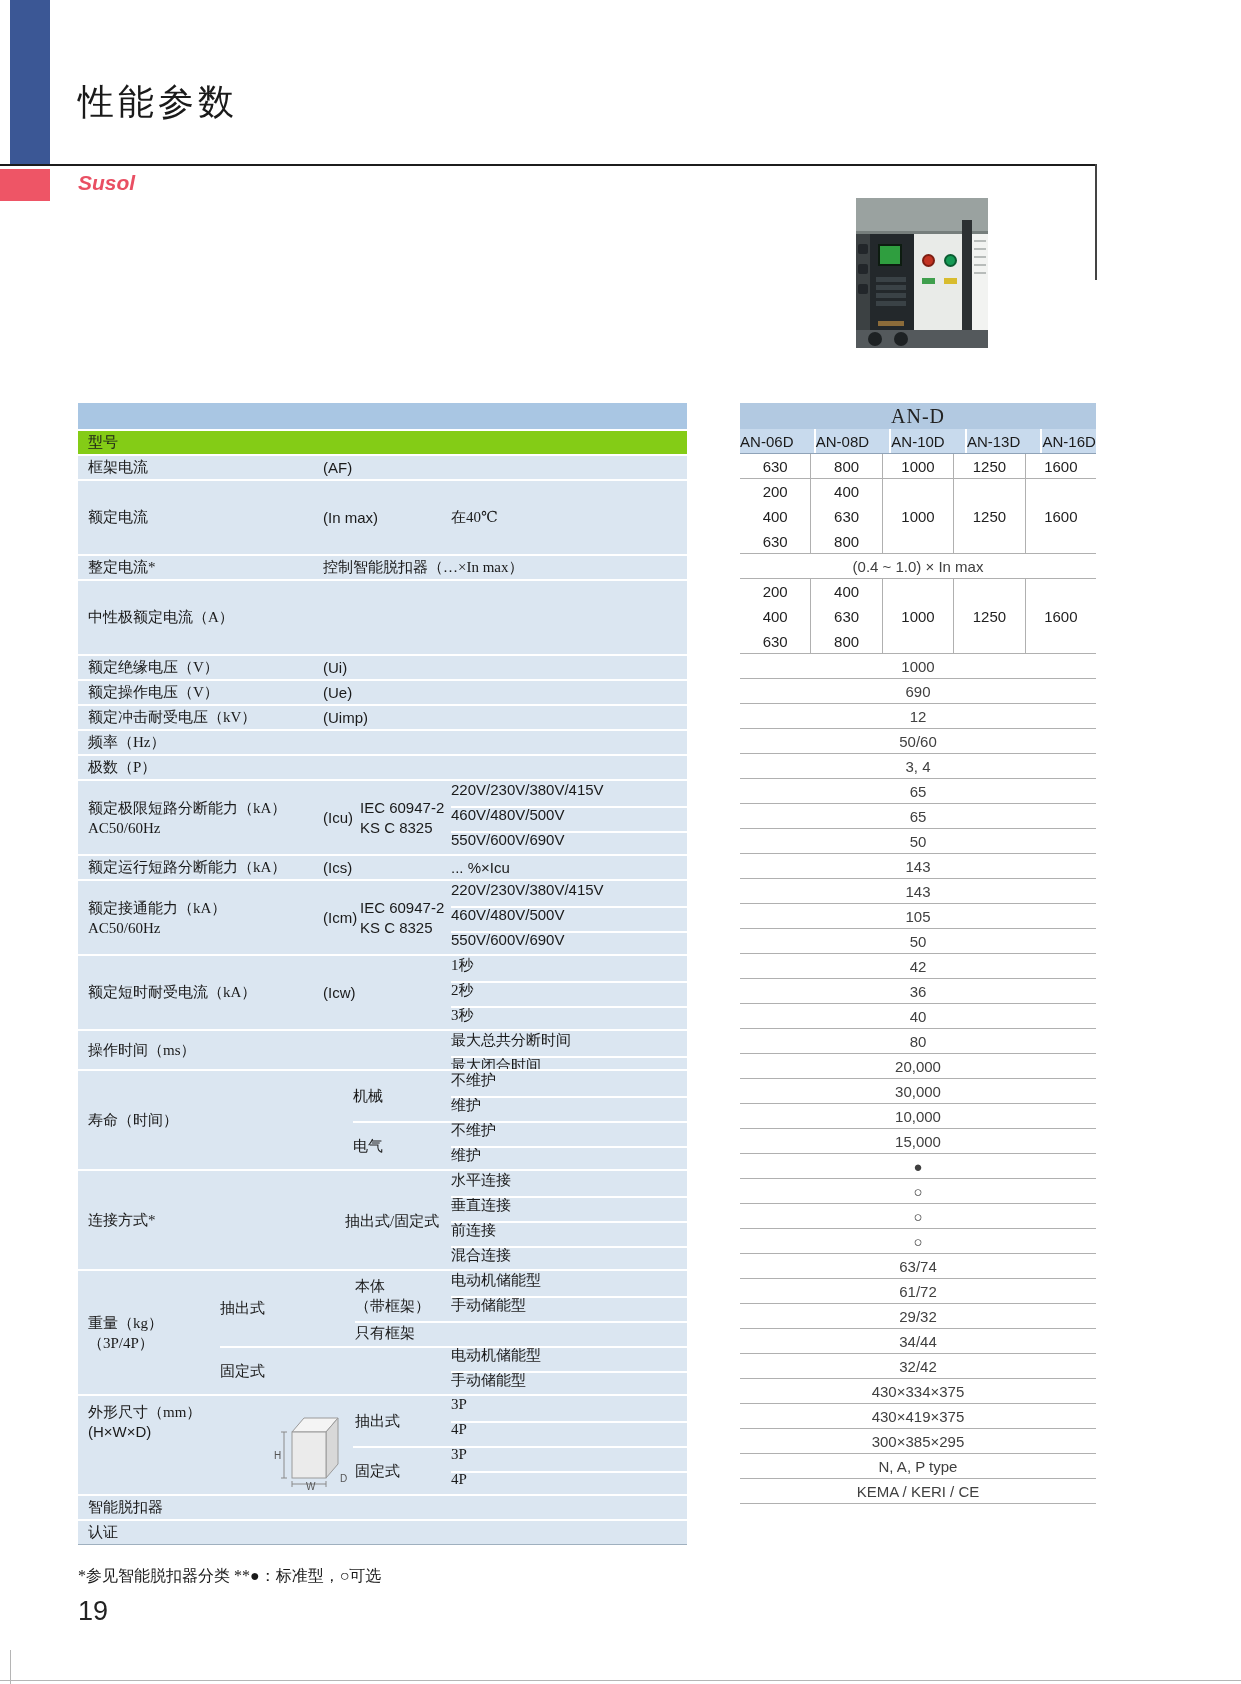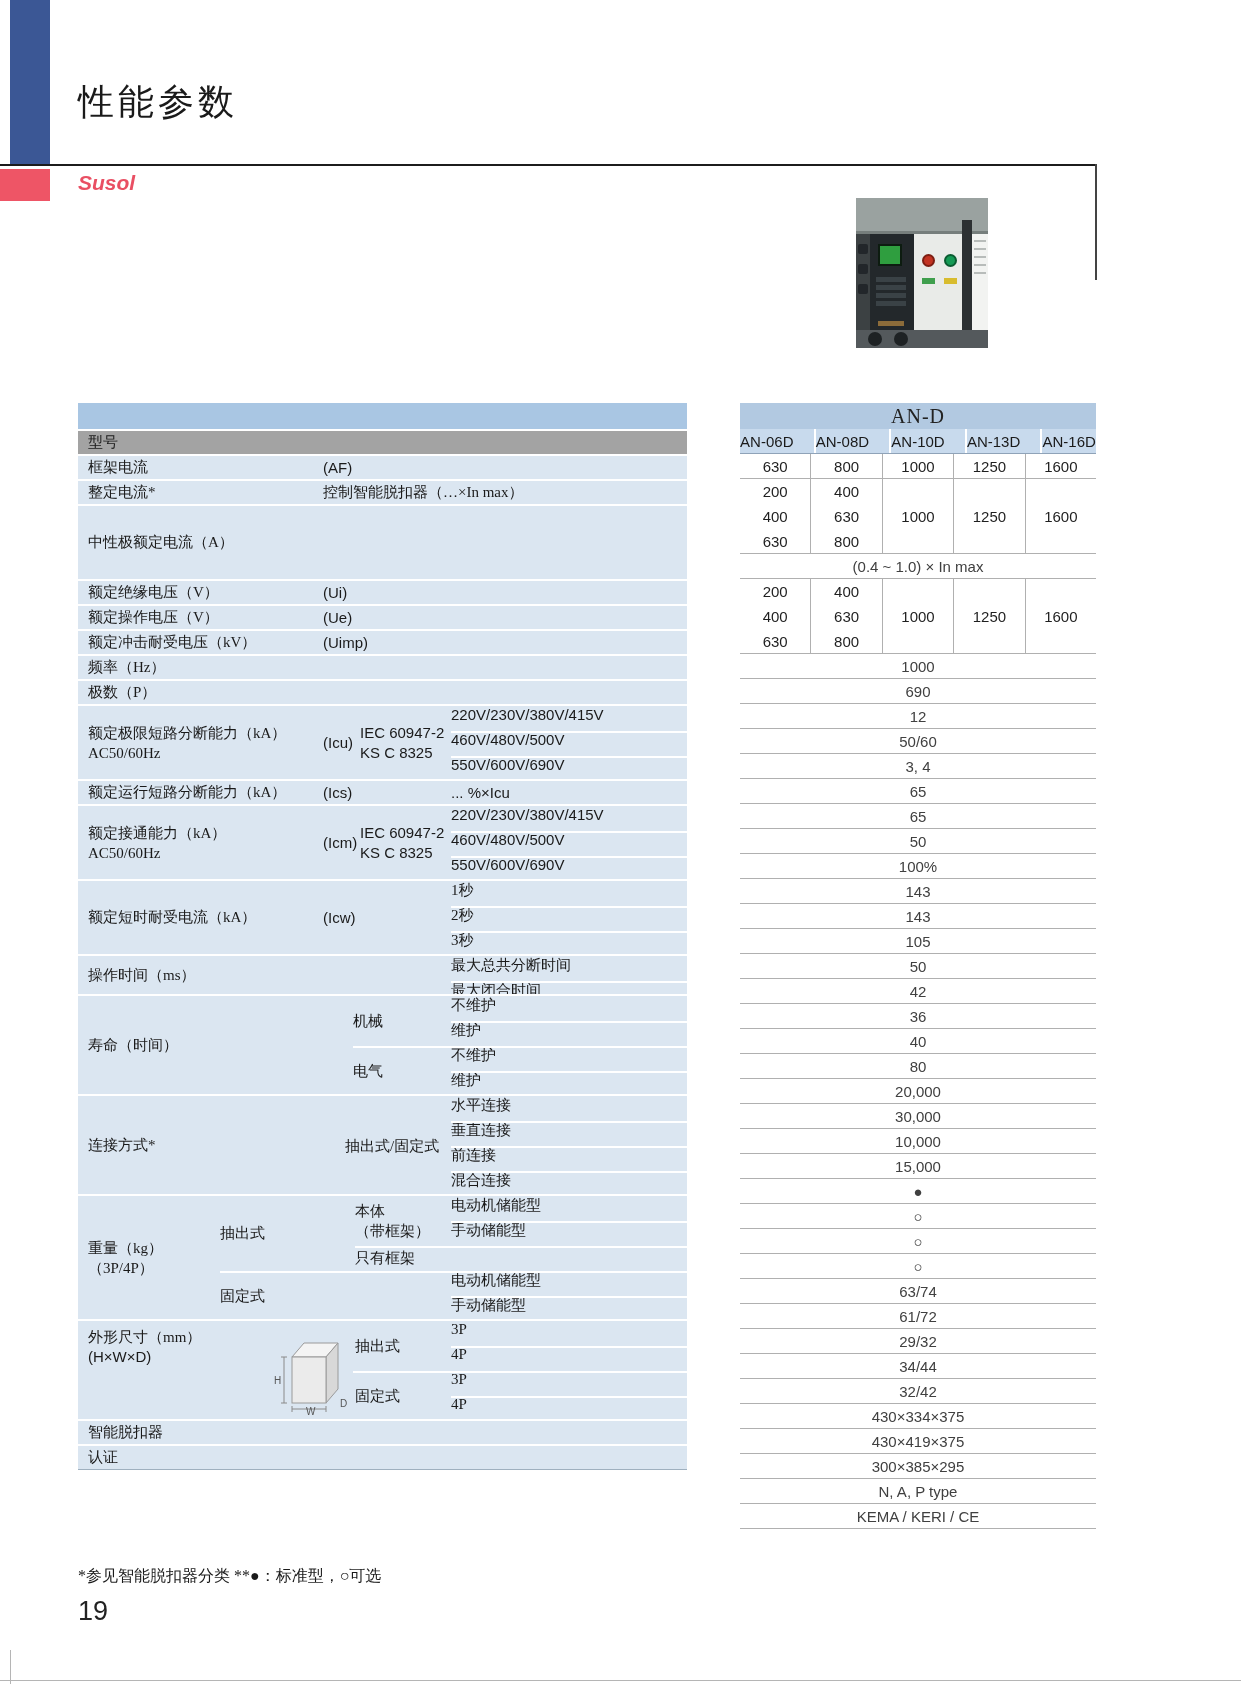--- a/index.html
+++ b/index.html
@@ -36,21 +36,21 @@
   .ph-stripe{position:absolute;left:106px;top:22px;width:10px;height:110px;background:#2c3032;}
   .ph-label{position:absolute;left:116px;top:36px;width:16px;height:96px;background:#f2f3f1;}
   .ph-label i{display:block;height:2px;margin:6px 2px 0 2px;background:#b8bcba;}
   .ph-base{position:absolute;left:0;top:132px;width:132px;height:18px;background:#54595c;}
   .ph-base i{display:inline-block;width:14px;height:14px;margin:2px 0 0 12px;background:#1e2224;border-radius:50%;}
 
   
   .ltable{position:absolute;left:78px;top:403px;width:609px;border-bottom:1px solid #9fb0bf;}
   .lrow{position:relative;background:#dbe6f1;border-top:2px solid #ffffff;}
   .lrow.bar{background:#a9c6e3;border-top:none;}
-  .lrow.model{background:#a3a3a3;}
+  .lrow.model{background:#84cc16;}
   .h26{height:26px;} .h25{height:25px;} .h50{height:40px;} .h75{height:75px;}
   .h100{height:100px;} .h125{height:125px;}
   .cell{position:absolute;top:0;bottom:0;display:flex;align-items:center;white-space:nowrap;
         font-size:15px;font-family:"Liberation Serif","DejaVu Serif",serif;}
   .cell.two{flex-direction:column;justify-content:center;align-items:flex-start;line-height:20px;}
   .sans{font-family:"Liberation Sans","DejaVu Sans",sans-serif;}
   .c-name{left:10px;} .c-code{left:245px;} .c-std{left:282px;} .c-note{left:373px;}
   .subrow{position:absolute;left:0;right:0;height:25px;display:flex;
           padding-left:373px;font-size:15px;font-family:"Liberation Serif","DejaVu Serif",serif;white-space:nowrap;}
   .subrow.sans{font-family:"Liberation Sans","DejaVu Sans",sans-serif;}
@@ -135,20 +135,25 @@
 
     <div class="lrow model h25">
       <span class="cell c-name">型号</span>
     </div>
 
     <div class="lrow h25">
       <span class="cell c-name">框架电流</span>
       <span class="cell c-code sans">(AF)</span>
     </div>
 
+    <div class="lrow h75">
+      <span class="cell c-name">额定电流</span>
+      <span class="cell c-code sans">(In max)</span>
+      <span class="cell c-note">在40℃</span>
+    </div>
 
     <div class="lrow h25">
       <span class="cell c-name">整定电流*</span>
       <span class="cell c-code">控制智能脱扣器（…×In max）</span>
     </div>
 
     <div class="lrow h75">
       <span class="cell c-name">中性极额定电流（A）</span>
     </div>
 
@@ -470,23 +475,20 @@
     <div class="vrow h25">
         <div class="span1">65</div>
       </div>
     <div class="vrow h25">
         <div class="span1">65</div>
       </div>
     <div class="vrow h25">
         <div class="span1">50</div>
       </div>
     <div class="vrow h25">
-        <div class="span1">100%</div>
-      </div>
-    <div class="vrow h25">
         <div class="span1">143</div>
       </div>
     <div class="vrow h25">
         <div class="span1">143</div>
       </div>
     <div class="vrow h25">
         <div class="span1">105</div>
       </div>
     <div class="vrow h25">
         <div class="span1">50</div>

